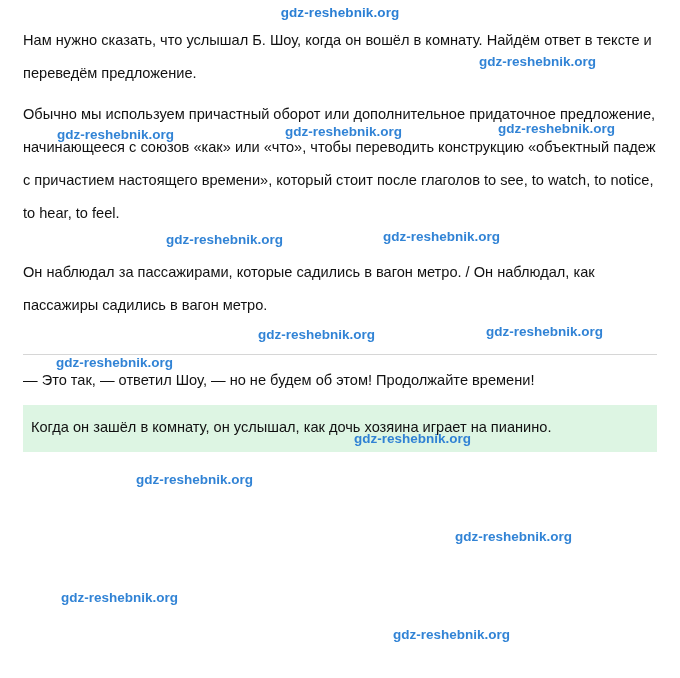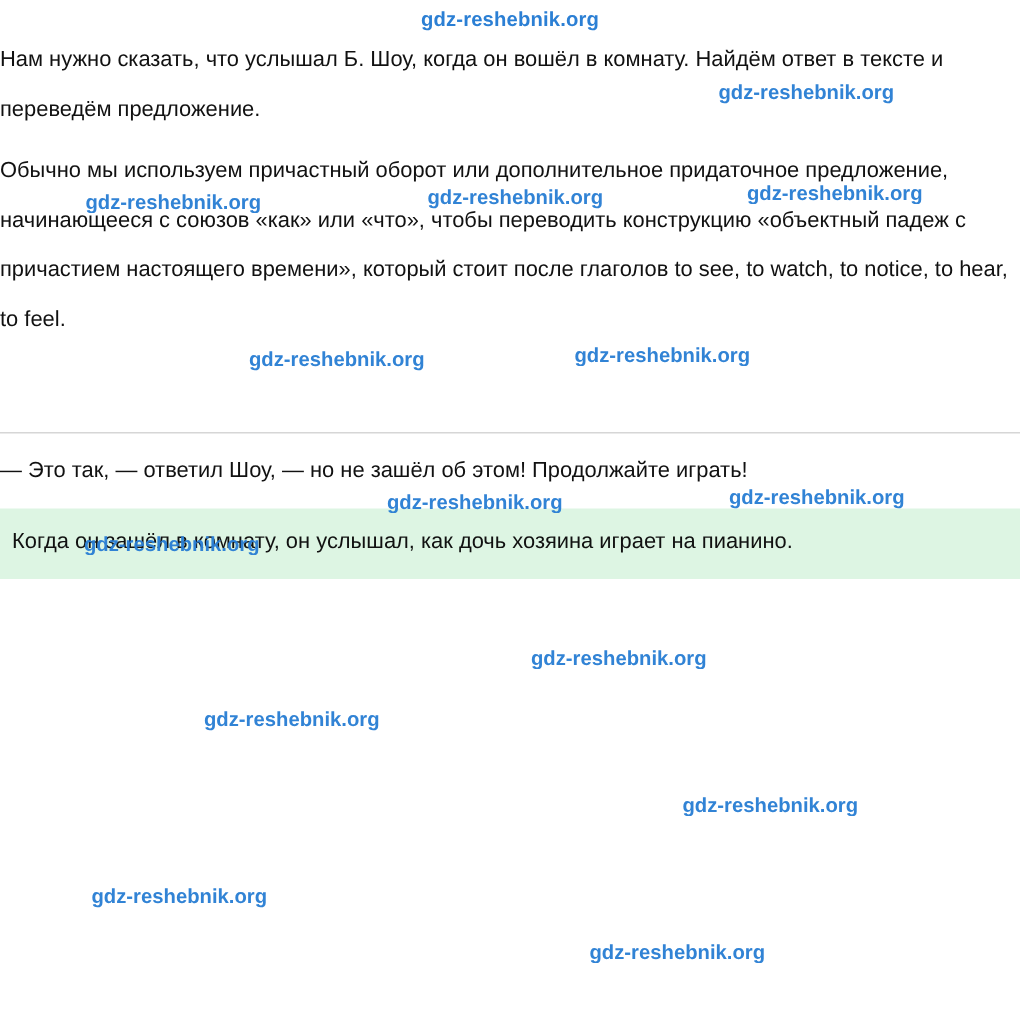--- a/index.html
+++ b/index.html
@@ -13,21 +13,21 @@
     position: relative;
     font-family: "Liberation Sans", sans-serif;
     color: #1a1a1a;
     overflow: hidden;
   }
   .page {
     position: relative;
     width: 680px;
     height: 678px;
     box-sizing: border-box;
-    padding: 0 0;
+    padding: 0 23px;
   }
   .top-watermark {
     text-align: center;
     color: #2b7fd4;
     font-size: 13.5px;
     font-weight: bold;
     letter-spacing: 0.1px;
     padding-top: 5px;
     padding-bottom: 4px;
   }
@@ -79,30 +79,31 @@
 
   <div class="spacer-sm"></div>
 
   <p class="para">Обычно мы используем причастный оборот или дополнительное придаточное предложение, начинающееся с союзов «как» или «что», чтобы переводить конструкцию «объектный падеж с причастием настоящего времени», который стоит после глаголов to see, to watch, to notice, to hear, to feel.</p>
 
   <div class="spacer-md"></div>
 
 
   <div class="spacer-md"></div>
 
+  <p class="para">Он наблюдал за пассажирами, которые садились в вагон метро. / Он наблюдал, как пассажиры садились в вагон метро.</p>
 
   <div class="spacer-sm"></div>
 
 
   <div class="spacer-md"></div>
 
 
   <hr class="hr">
 
-  <p class="para">— Это так, — ответил Шоу, — но не зашёл об этом! Продолжайте играть!</p>
+  <p class="para">— Это так, — ответил Шоу, — но не будем об этом! Продолжайте времени!</p>
 
   <div class="spacer-sm"></div>
 
   <div class="answer-box">Когда он зашёл в комнату, он услышал, как дочь хозяина играет на пианино.</div>
 
   <div id="wm-layer">
       <div class="wm" style="left: 479px; top: 54px; color: rgb(43, 127, 212);">gdz-reshebnik.org</div>
       <div class="wm" style="left: 57px; top: 127px; color: rgb(43, 127, 212);">gdz-reshebnik.org</div>
       <div class="wm" style="left: 285px; top: 124px; color: rgb(43, 127, 212);">gdz-reshebnik.org</div>
       <div class="wm" style="left: 498px; top: 121px; color: rgb(43, 127, 212);">gdz-reshebnik.org</div>

